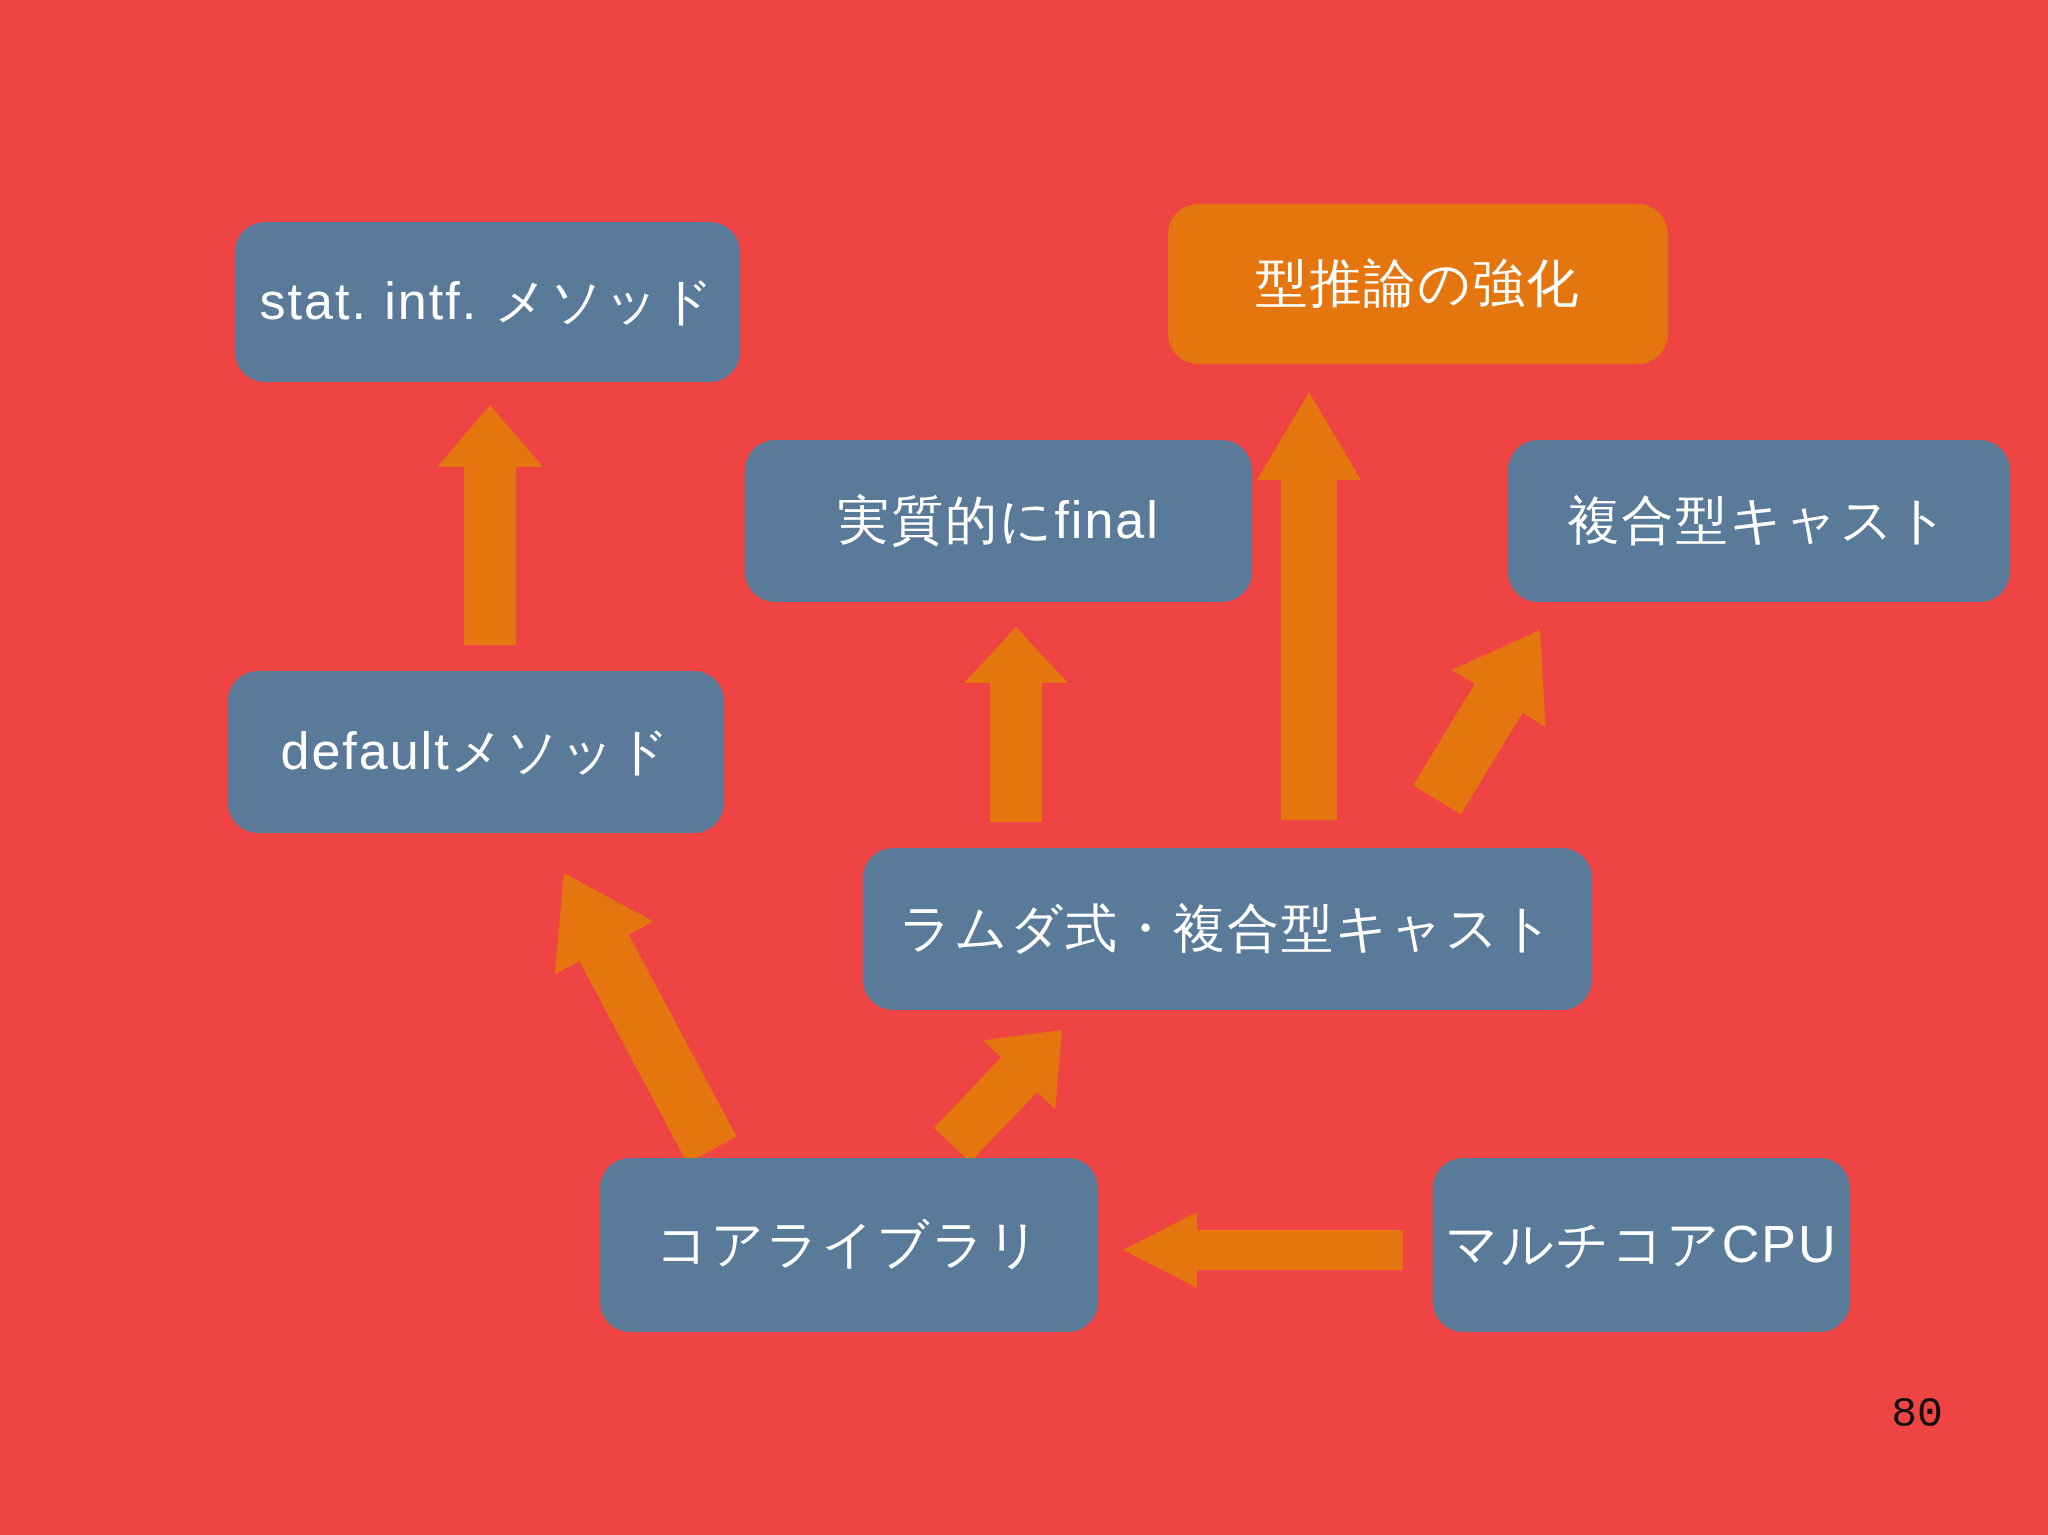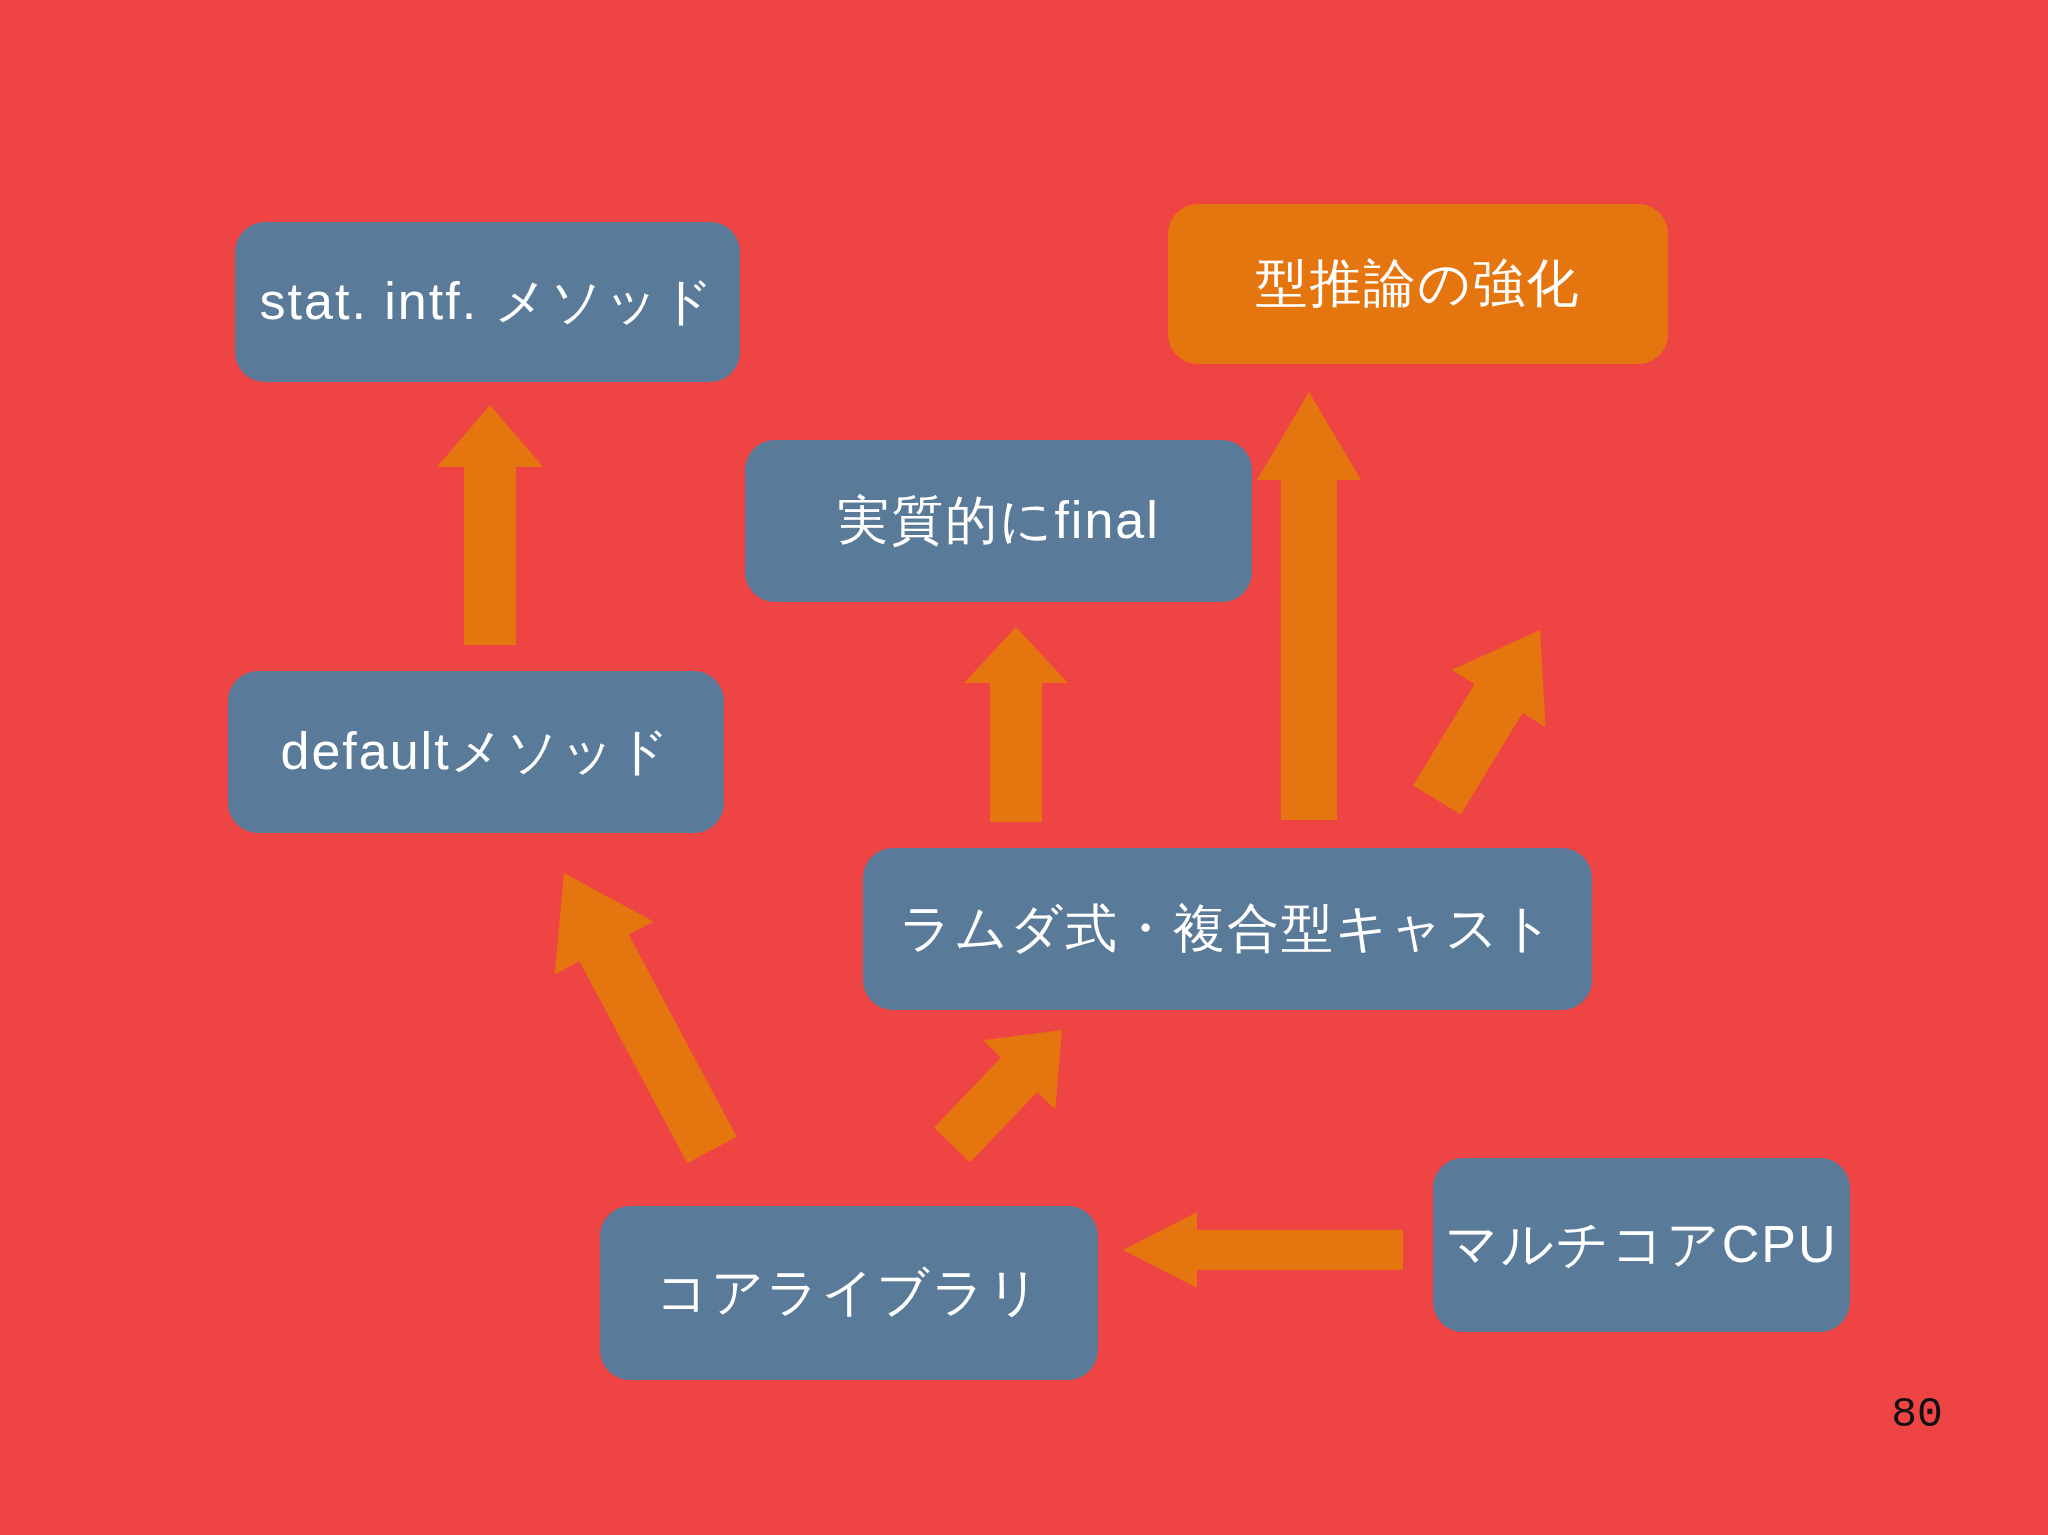--- a/index.html
+++ b/index.html
@@ -26,21 +26,21 @@
     box-sizing:border-box;
   }
   .node.accent{background:var(--accent-color,#e5750e);}
   
   .pos-stat       {left:235px;  top:222px;  width:505px; height:160px;}
   .pos-inference  {left:1168px; top:204px;  width:500px; height:160px;}
   .pos-final      {left:745px;  top:440px;  width:507px; height:162px;text-align:right;}
   .pos-cast       {left:1508px; top:440px;  width:502px; height:162px;}
   .pos-default    {left:228px;  top:671px;  width:496px; height:162px;}
   .pos-lambda     {left:863px;  top:848px;  width:729px; height:162px;}
-  .pos-core       {left:600px;  top:1158px; width:498px; height:174px;margin-top:48px;}
+  .pos-core       {left:600px;  top:1158px; width:498px; height:174px;}
   .pos-cpu        {left:1433px; top:1158px; width:417px; height:174px;}
   .page-number{
     position:absolute;
     left:1872px; top:1390px;
     width:90px;
     text-align:center;
     font-size:43px;
     color:#111111;
     font-family:Liberation Mono, monospace;
   }
@@ -65,20 +65,23 @@
   </div>
 
   <div class="node pos-inference accent">
     <span>型推論の強化</span>
   </div>
 
   <div class="node pos-final">
     <span>実質的にfinal</span>
   </div>
 
+  <div class="node pos-cast">
+    <span>複合型キャスト</span>
+  </div>
 
   <div class="node pos-default">
     <span>defaultメソッド</span>
   </div>
 
   <div class="node pos-lambda">
     <span>ラムダ式・複合型キャスト</span>
   </div>
 
   <div class="node pos-core">

